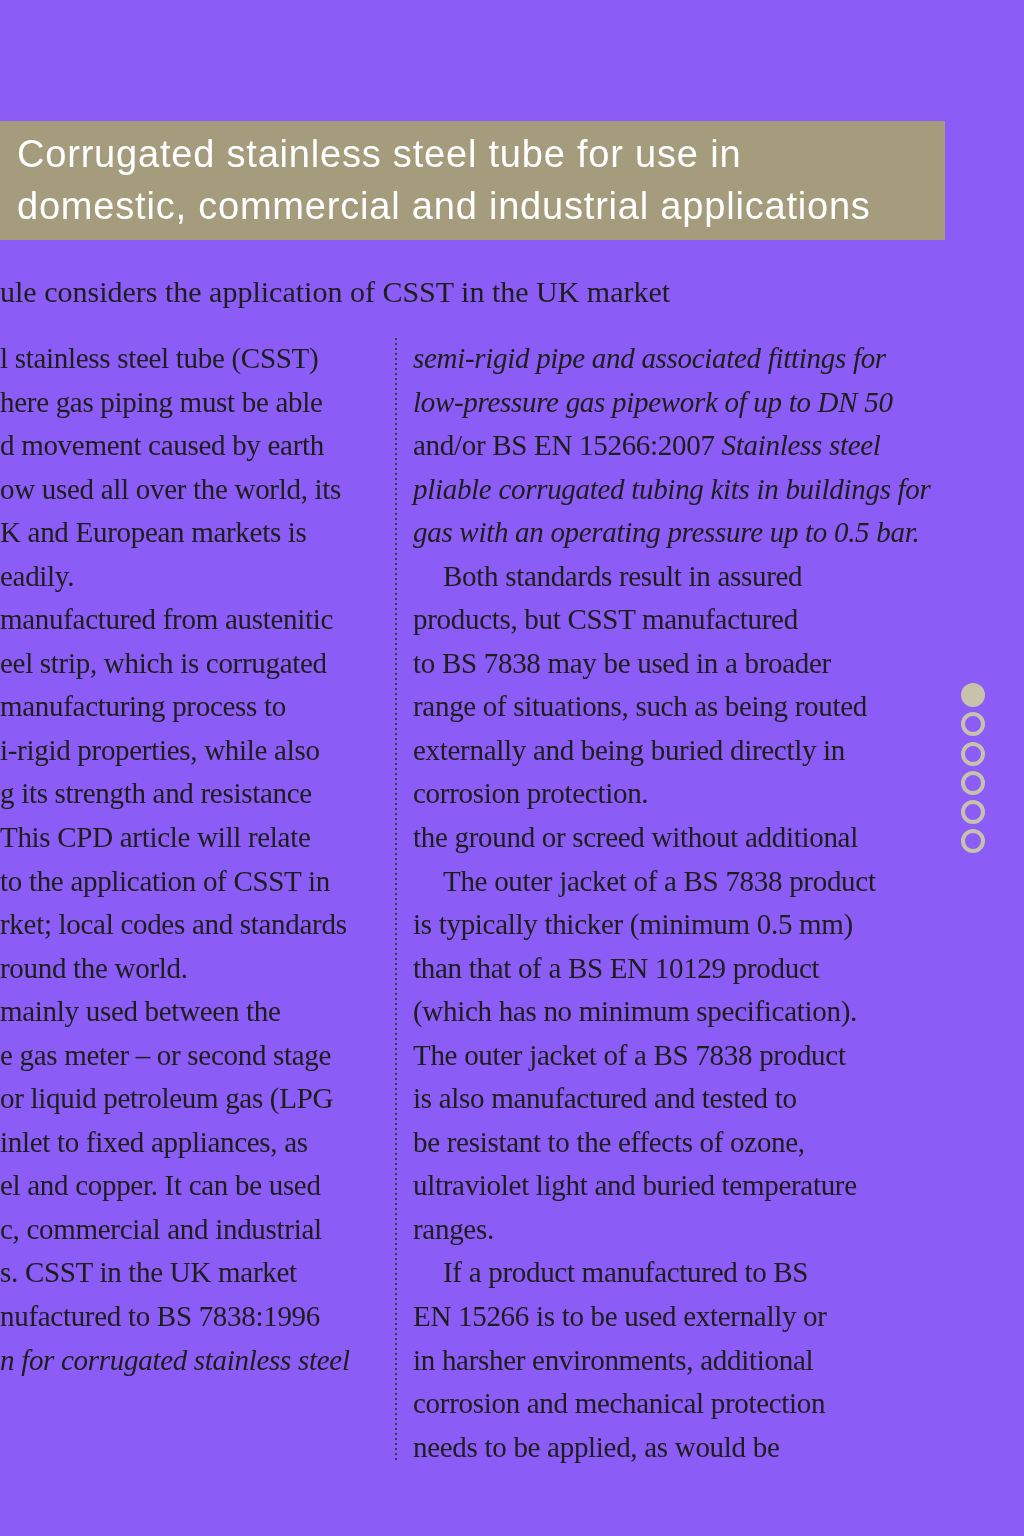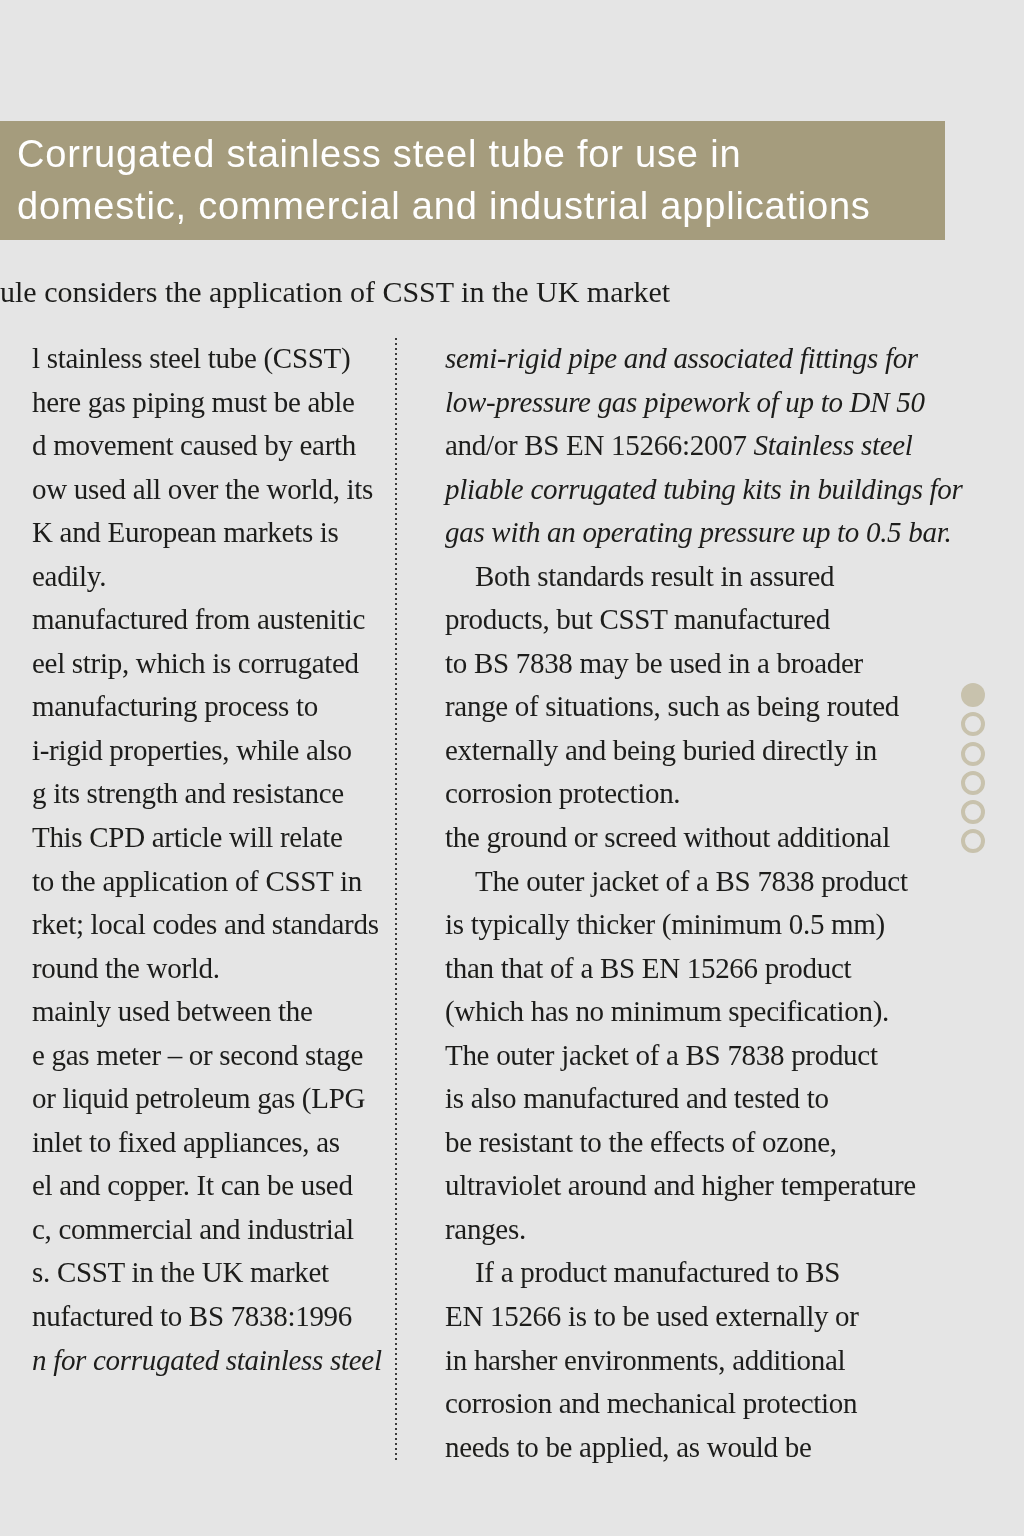--- a/index.html
+++ b/index.html
@@ -4,21 +4,21 @@
 <style>
   html, body {
     margin: 0;
     padding: 0;
     background: #ffffff;
   }
   .page {
     position: relative;
     width: 1024px;
     height: 1536px;
-    background: #e5e5e5;
+    background: #8b5cf6;
     overflow: hidden;
     font-family: "Liberation Serif", serif;
     color: #1d1d1b;
   }
   .band {
     position: absolute;
     left: 0;
     top: 121px;
     width: 945px;
     height: 119px;
@@ -42,21 +42,20 @@
     line-height: 36px;
     white-space: nowrap;
     text-align: right;
   }
   .col {
     position: absolute;
     top: 337px;
     font-size: 29px;
     line-height: 43.55px;
     letter-spacing: -0.3px;
-    margin-left: 32px;
   }
   .col .line {
     white-space: pre;
     height: 43.55px;
   }
   .col .line.indent {
     padding-left: 30px;
   }
   .col .it {
     font-style: italic;
@@ -140,26 +139,26 @@
       <div class="line"><span class="it">gas with an operating pressure up to 0.5 bar.</span></div>
       <div class="line indent"><span>Both standards result in assured</span></div>
       <div class="line"><span>products, but CSST manufactured</span></div>
       <div class="line"><span>to BS 7838 may be used in a broader</span></div>
       <div class="line"><span>range of situations, such as being routed</span></div>
       <div class="line"><span>externally and being buried directly in</span></div>
       <div class="line"><span>corrosion protection.</span></div>
       <div class="line"><span>the ground or screed without additional</span></div>
       <div class="line indent"><span>The outer jacket of a BS 7838 product</span></div>
       <div class="line"><span>is typically thicker (minimum 0.5 mm)</span></div>
-      <div class="line"><span>than that of a BS EN 15266 product</span></div>
+      <div class="line"><span>than that of a BS EN 10129 product</span></div>
       <div class="line"><span>(which has no minimum specification).</span></div>
       <div class="line"><span>The outer jacket of a BS 7838 product</span></div>
       <div class="line"><span>is also manufactured and tested to</span></div>
       <div class="line"><span>be resistant to the effects of ozone,</span></div>
-      <div class="line"><span>ultraviolet around and higher temperature</span></div>
+      <div class="line"><span>ultraviolet light and buried temperature</span></div>
       <div class="line"><span>ranges.</span></div>
       <div class="line indent"><span>If a product manufactured to BS</span></div>
       <div class="line"><span>EN 15266 is to be used externally or</span></div>
       <div class="line"><span>in harsher environments, additional</span></div>
       <div class="line"><span>corrosion and mechanical protection</span></div>
       <div class="line"><span>needs to be applied, as would be</span></div>
     </div>
 
   <div class="dots" id="dots">
       <div class="dot" style="background: rgb(200, 194, 173);"></div>

